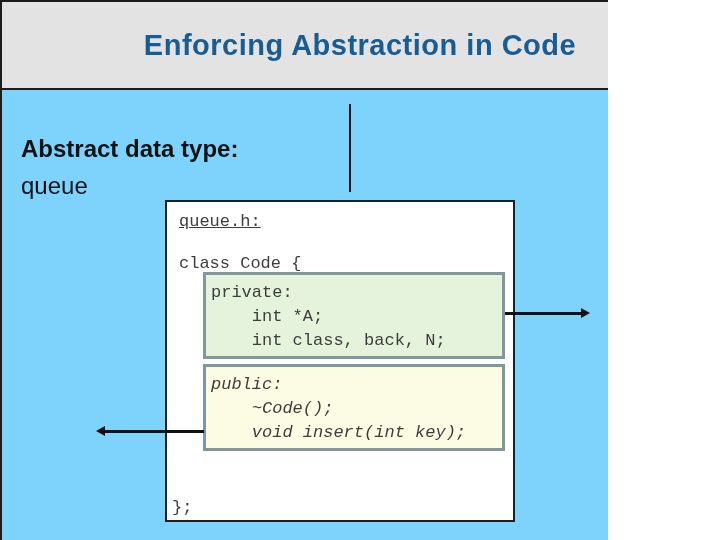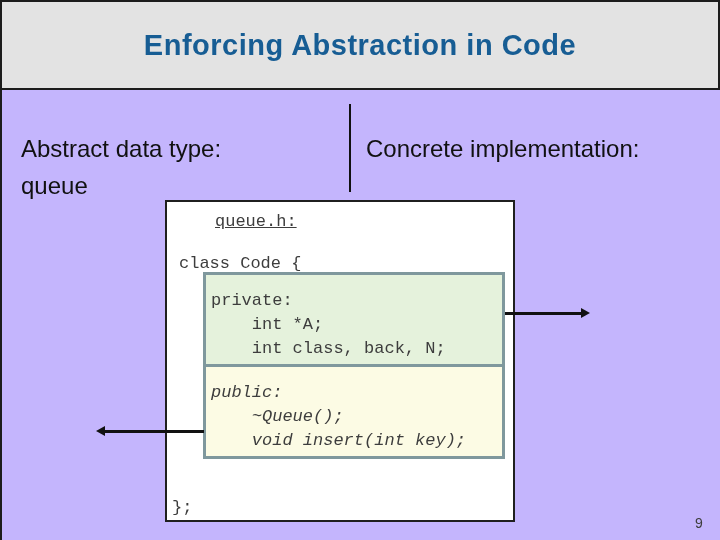--- a/index.html
+++ b/index.html
@@ -1,54 +1,54 @@
 <!DOCTYPE html>
 <html><head>
 <meta charset="utf-8">
 <style>
   html,body{margin:0;padding:0;background:#ffffff;}
   .slide{
-    position:relative;width:720px;height:540px;overflow:hidden;
-    background:#c4b5fd;font-family:"Liberation Sans",sans-serif;color:#1a1a1a;
+    position:relative;width:608px;height:540px;overflow:hidden;
+    background:#7dd3fc;font-family:"Liberation Sans",sans-serif;color:#1a1a1a;
   }
   
   .edge-line{position:absolute;left:0;top:0;width:2px;height:540px;background:#1c1c1c;}
 
   
   .titlebar{
     position:absolute;left:0;top:0;width:716px;height:86px;
     background:#e3e3e3;border:2px solid #1c1c1c;
     display:flex;align-items:center;justify-content:center;
   }
   .titlebar h1{
     margin:0;font-size:29px;font-weight:bold;color:#175d94;
     font-family:"Liberation Sans",sans-serif;letter-spacing:0.5px;
   }
 
   
   .col-heading{position:absolute;top:130px;font-size:24px;line-height:37px;color:#111;}
   .col-left{left:21px;}
-  .col-left .line1{font-weight:normal;}
+  .col-left .line1{font-weight:bold;}
   .col-right{left:366px;}
   .vdivider{position:absolute;left:349px;top:104px;width:2px;height:88px;background:#111;}
 
   
   .codebox{
     position:absolute;left:165px;top:200px;width:346px;height:318px;
     background:#ffffff;border:2px solid #1f1f1f;
     font-family:"Liberation Mono","DejaVu Sans Mono",monospace;
     font-size:17px;color:#3d3d3d;
   }
   .codeline{white-space:pre;line-height:24px;}
-  .filename{position:absolute;left:12px;top:8px;text-decoration:underline;margin-left:36px;}
+  .filename{position:absolute;left:12px;top:8px;text-decoration:underline;}
   .class-open{position:absolute;left:12px;top:50px;}
   .class-close{position:absolute;left:5px;top:294px;}
   .block{
     position:absolute;left:36px;width:291px;
-    border:3px solid #7f989d;padding:14px 0 3px 5px;
+    border:3px solid #7f989d;padding:6px 0 3px 5px;
   }
   .block-private{top:70px;background:#e5f2dc;}
   .block-public{top:162px;background:#fcfbe4;font-style:italic;}
 
   
   .arrow{position:absolute;display:flex;align-items:center;z-index:5;}
   .arrow .shaft{height:3px;background:#111;}
   .arrow-right{left:505px;top:308px;}
   .arrow-right .shaft{width:76px;}
   .arrow-left{left:96px;top:426px;}
@@ -70,36 +70,35 @@
   </header>
 
   <div class="col-heading col-left">
     <div class="line1">Abstract data type:</div>
     <div class="line2">queue</div>
   </div>
 
   <div class="vdivider"></div>
 
   <div class="col-heading col-right">
-    <div class="line1">Concrete implementation:</div>
   </div>
 
   <div class="codebox">
     <div class="codeline filename">queue.h:</div>
     <div class="codeline class-open">class Code {</div>
 
     <div class="block block-private">
       <div class="codeline">private:</div>
       <div class="codeline">    int *A;</div>
       <div class="codeline">    int class, back, N;</div>
     </div>
 
     <div class="block block-public">
       <div class="codeline">public:</div>
-      <div class="codeline">    ~Queue();</div>
+      <div class="codeline">    ~Code();</div>
       <div class="codeline">    void insert(int key);</div>
     </div>
 
     <div class="codeline class-close">};</div>
   </div>
 
   <div class="arrow arrow-right">
     <div class="shaft"></div>
     <div class="head-right"></div>
   </div>

